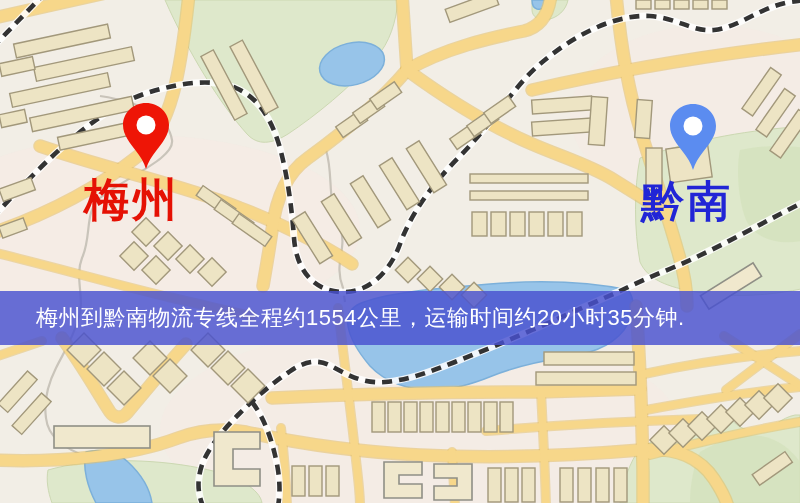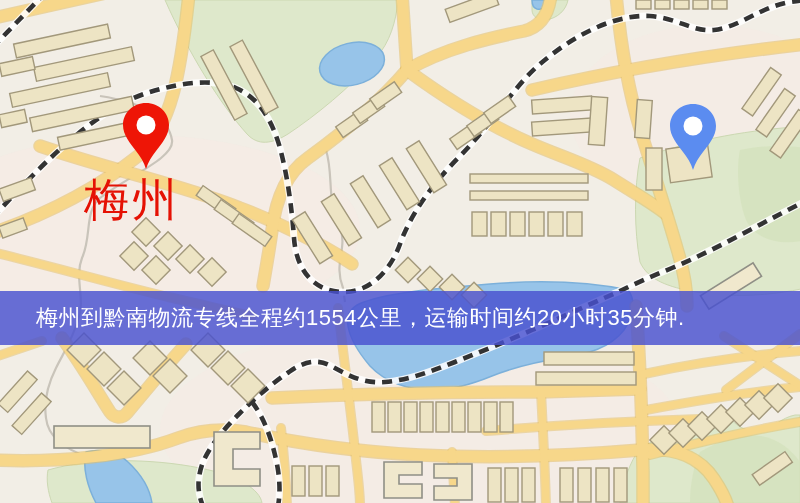--- a/index.html
+++ b/index.html
@@ -27,21 +27,21 @@
   .bld{fill:var(--building,#ede4c4);stroke:#a2987b;stroke-width:1.4;}
   .bldo{fill:#f0e8cd;stroke:#8f8f86;stroke-width:1.6;}
   
   .pin{position:absolute;width:54px;height:70px;}
   .pin svg{display:block;width:54px;height:70px;}
   .pin-red{left:119px;top:101px;}
   .pin-blue{left:666px;top:102px;}
   .pin-red .pin-body{fill:var(--pin-red,#ee1506);}
   .pin-blue .pin-body{fill:var(--pin-blue,#5b8cf0);}
   .pin-hole{fill:#ffffff;}
-  .map-label{position:absolute;font-weight:400;line-height:1;letter-spacing:3px;white-space:nowrap;text-align:right;}
+  .map-label{position:absolute;font-weight:700;line-height:1;letter-spacing:3px;white-space:nowrap;text-align:right;}
   .label-red{left:84px;top:177px;font-size:45px;color:var(--label-red,#e51104);}
   .label-blue{left:641px;top:180px;font-size:43px;color:var(--label-blue,#2125d6);}
   .banner{
     position:absolute;left:0;right:0;top:291px;height:54px;
     background:var(--banner-bg,rgba(72,80,208,0.82));
     display:flex;align-items:center;
   }
   .banner span{
     color:var(--banner-text,#fff);font-size:22px;padding-left:36px;
     letter-spacing:0.5px;white-space:nowrap;
@@ -307,17 +307,18 @@
     </svg>
   </div>
   <div class="map-label label-red">梅州</div>
 
   <div class="pin pin-blue">
     <svg viewBox="0 0 54 70" aria-hidden="true">
       <path class="pin-body" d="M27,2 C14,2 4,12 4,24 C4,34 11,42 17,50 C21,55 25,61 27,68 C29,61 33,55 37,50 C43,42 50,34 50,24 C50,12 40,2 27,2 Z"></path>
       <circle class="pin-hole" cx="27" cy="24" r="9.5"></circle>
     </svg>
   </div>
+  <div class="map-label label-blue">黔南</div>
 
   <div class="banner">
     <span>梅州到黔南物流专线全程约1554公里，运输时间约20小时35分钟.</span>
   </div>
 </div>
 
 </body></html>

